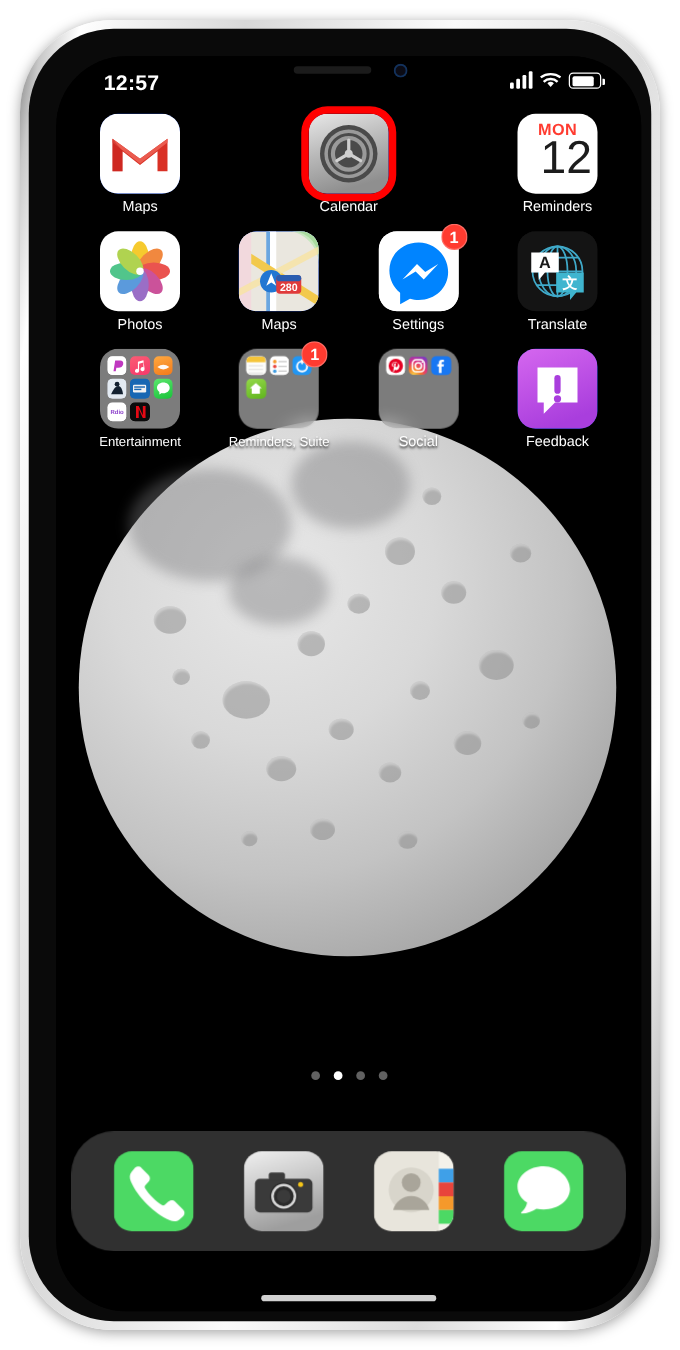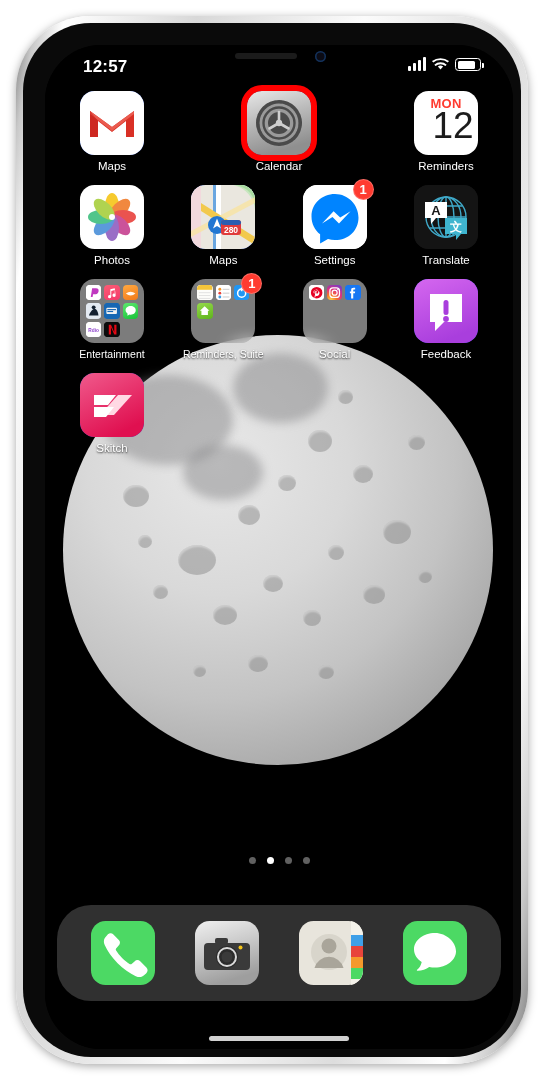--- a/index.html
+++ b/index.html
@@ -674,39 +674,20 @@
                 </svg>
               </div>
             </div>
             <div class="app-label">Feedback</div>
           </div>
 
         </div>
 
         <div class="app-row">
 
-          <div class="app">
-            <div class="app-icon-wrap">
-              <div class="app-icon">
-                <svg class="icon-svg" viewBox="0 0 64 64">
-                  <defs>
-                      <linearGradient id="skg" x1="0" y1="0" x2="0.5" y2="1">
-                    <stop offset="0" stop-color="#f05a8c"></stop>
-                        <stop offset="1" stop-color="#e01050"></stop>
-                  </linearGradient>
-                    </defs>
-                  <rect width="64" height="64" fill="url(#skg)"></rect>
-                  <path d="M14 22 h22 l-8 10 H14z" fill="#ffffff"></path>
-                  <path d="M38 22 h14 l-18 20 H20z" fill="#ffd9e4"></path>
-                  <path d="M14 34 h20 l-8 10 H14z" fill="#ffffff"></path>
-                </svg>
-              </div>
-            </div>
-            <div class="app-label">Skitch</div>
-          </div>
 
           <div class="app"></div>
           <div class="app"></div>
           <div class="app"></div>
 
         </div>
 
       </div>
 
       <div id="page-dots">

